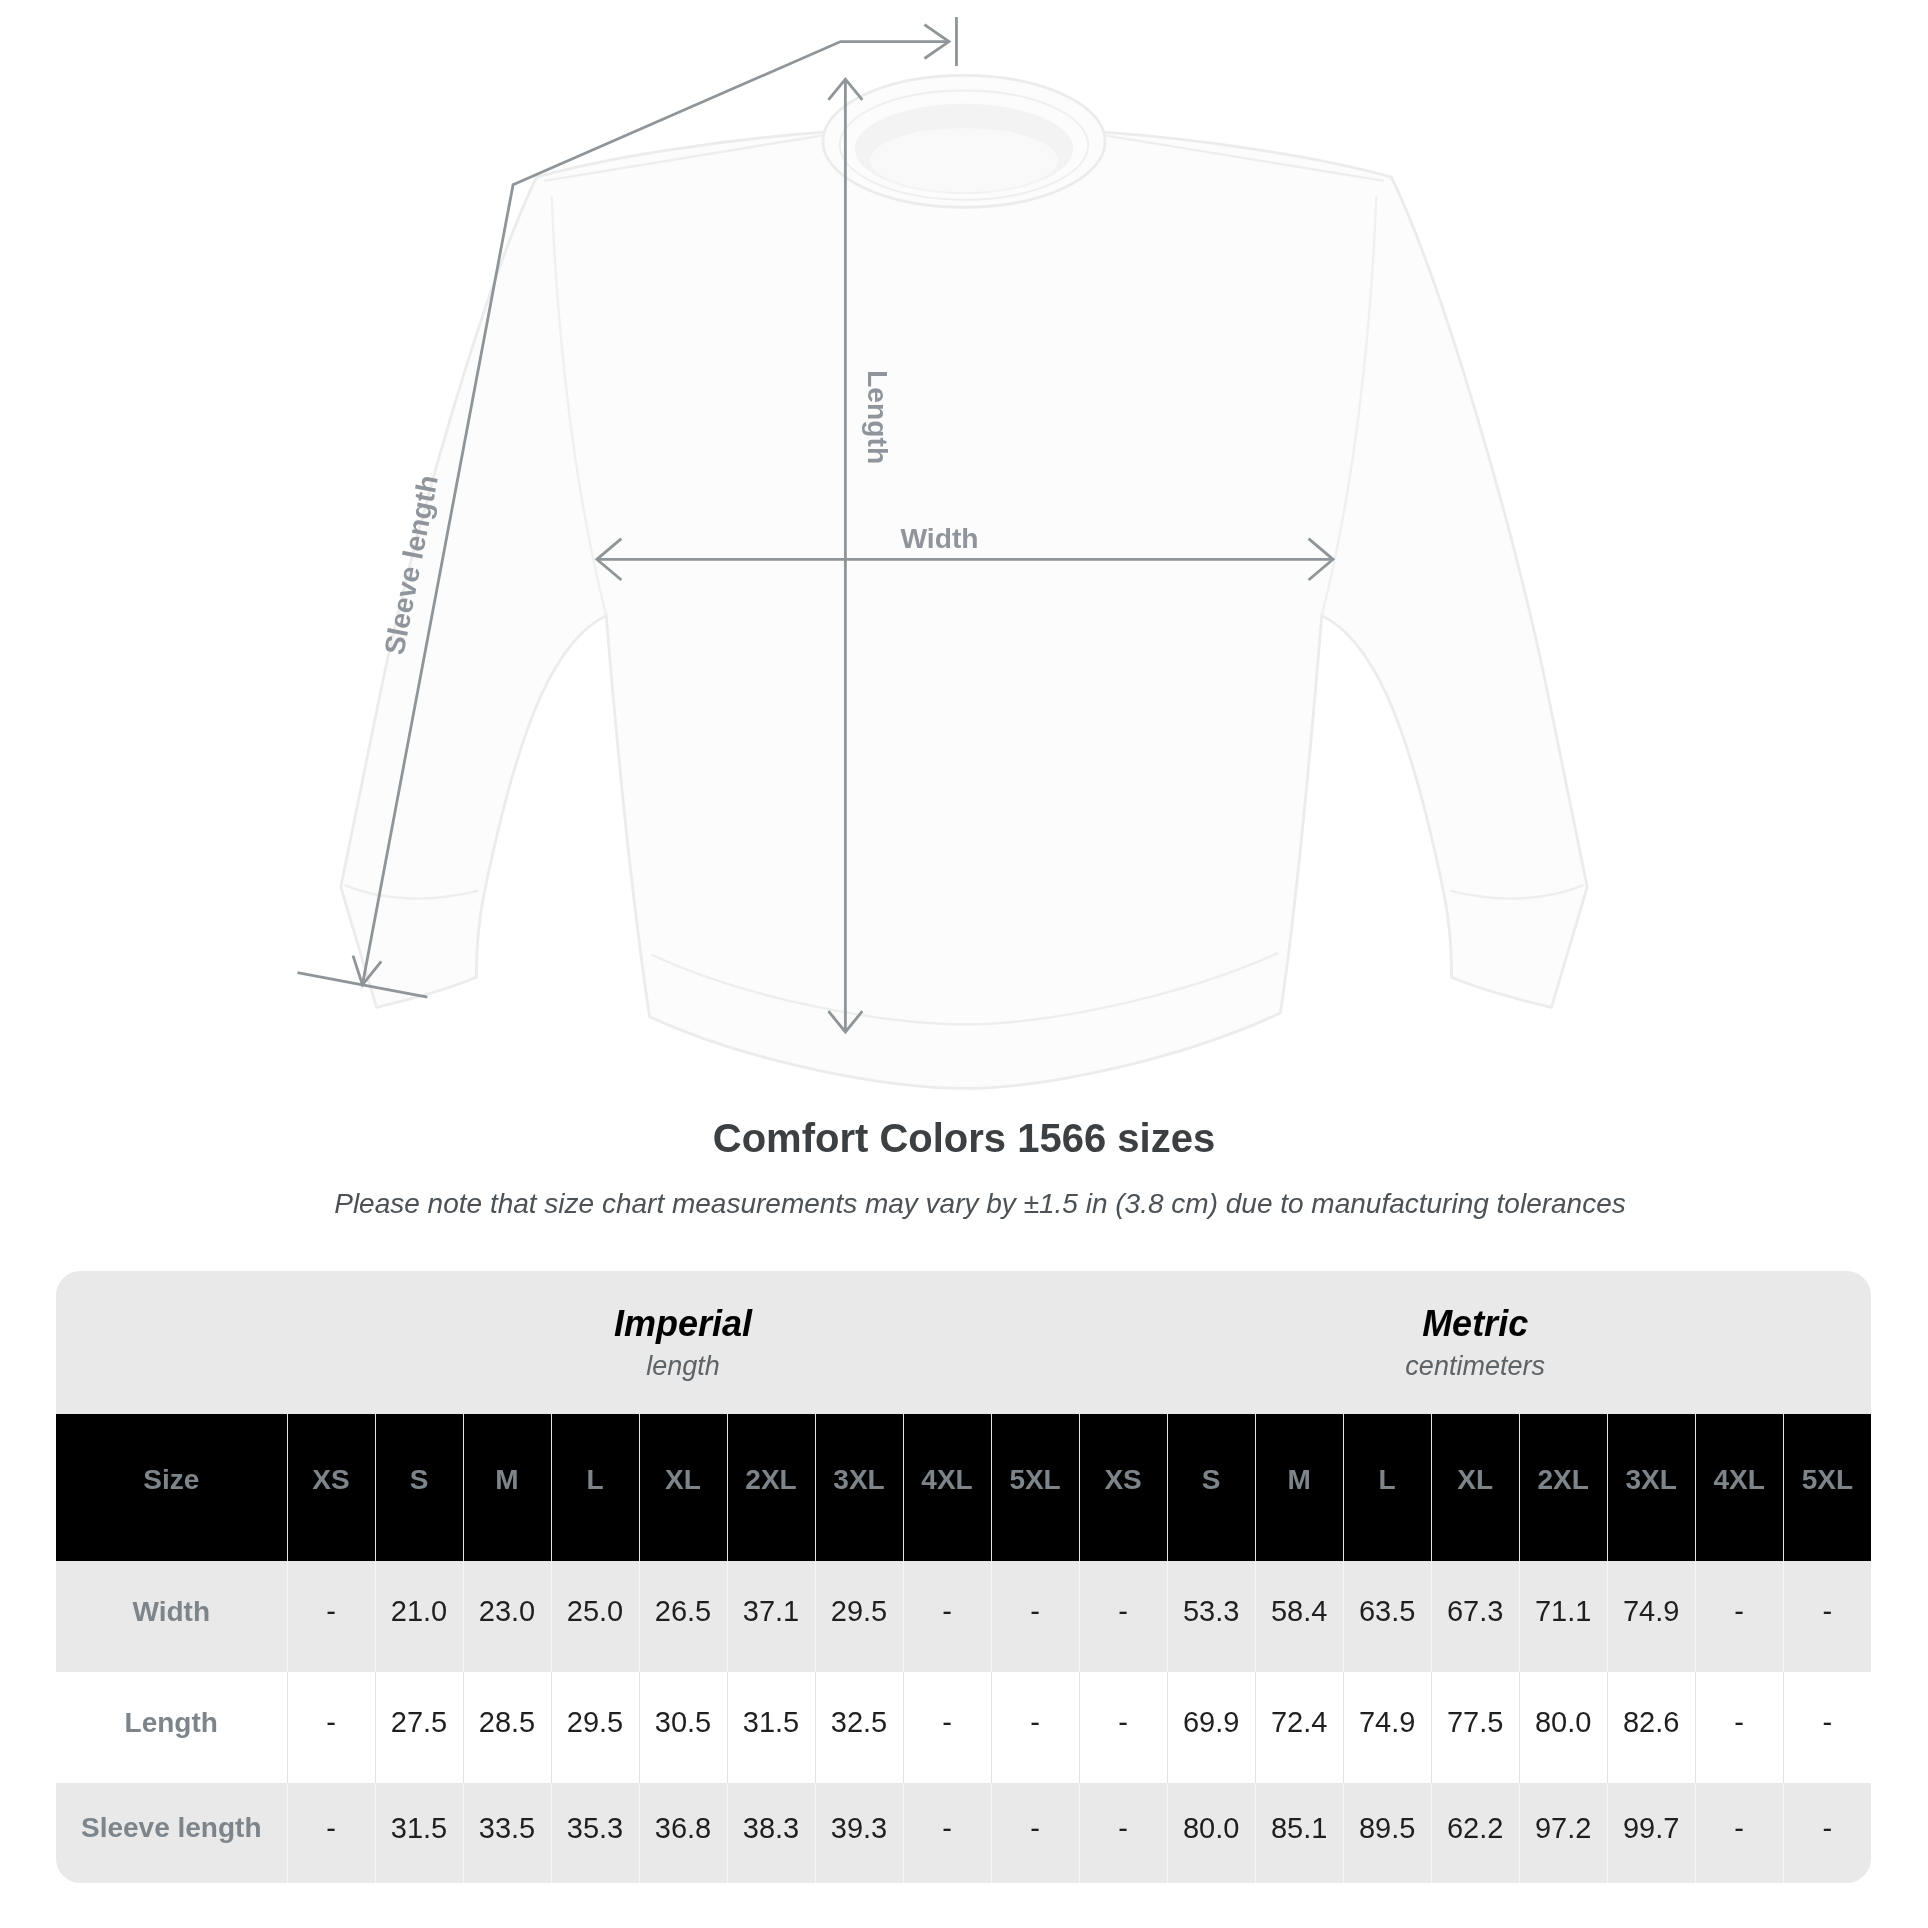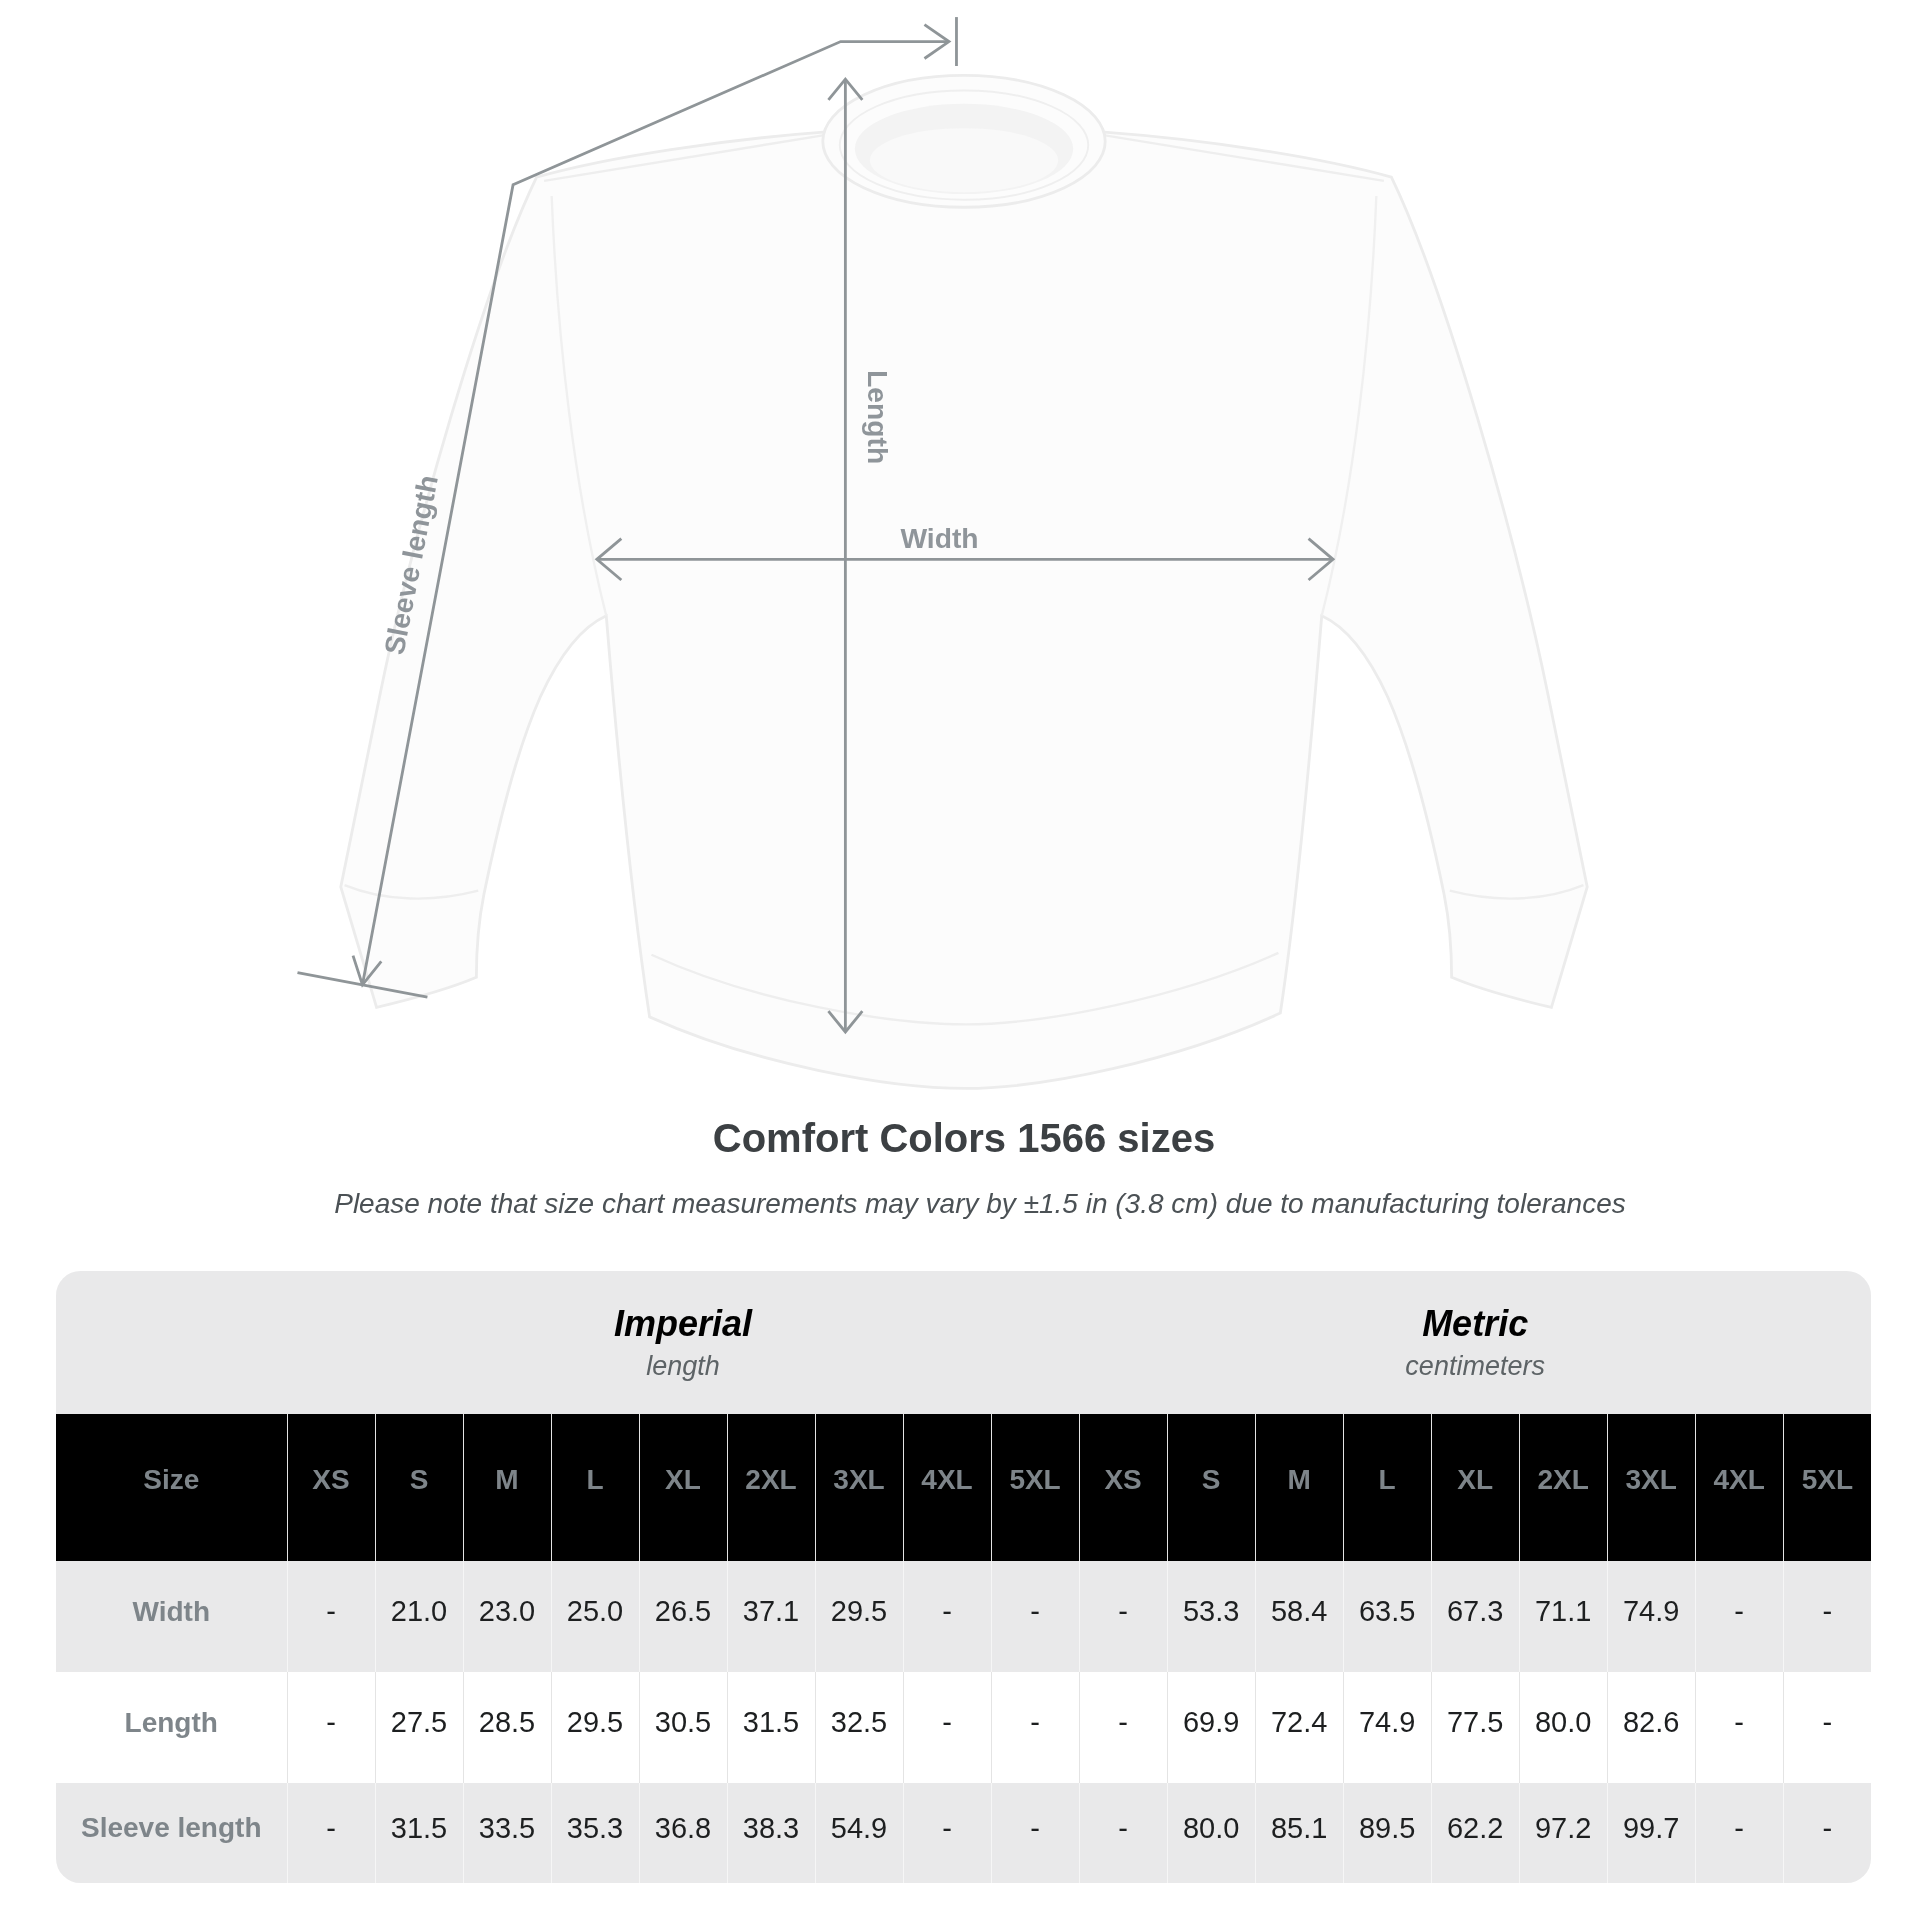--- a/index.html
+++ b/index.html
@@ -217,21 +217,21 @@
             <td>-</td>
           </tr>
           <tr class="row-gray">
             <th class="row-label">Sleeve length</th>
             <td>-</td>
             <td>31.5</td>
             <td>33.5</td>
             <td>35.3</td>
             <td>36.8</td>
             <td>38.3</td>
-            <td>54.9</td>
+            <td>39.3</td>
             <td>-</td>
             <td>-</td>
             <td>-</td>
             <td>80.0</td>
             <td>85.1</td>
             <td>89.5</td>
             <td>62.2</td>
             <td>97.2</td>
             <td>99.7</td>
             <td>-</td>

